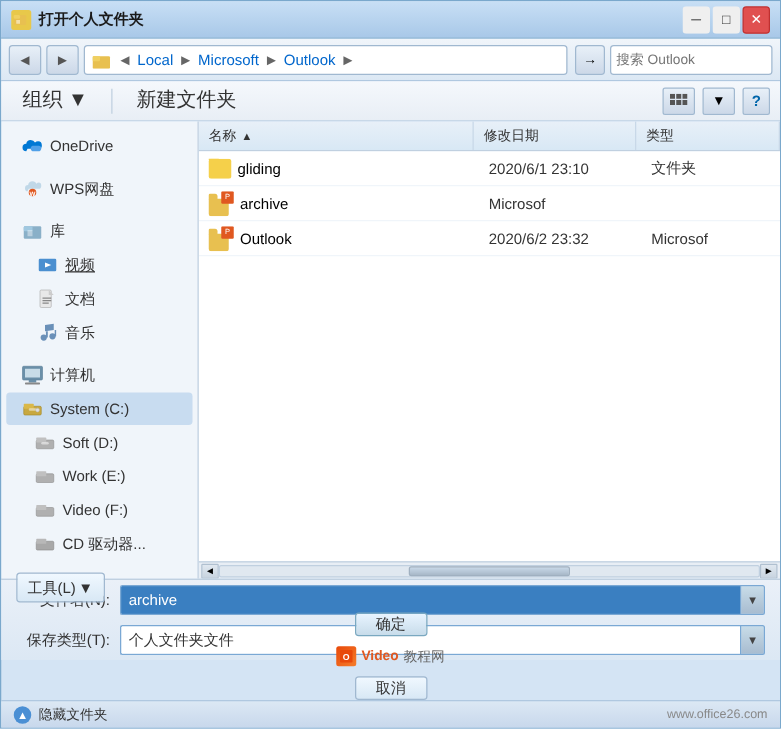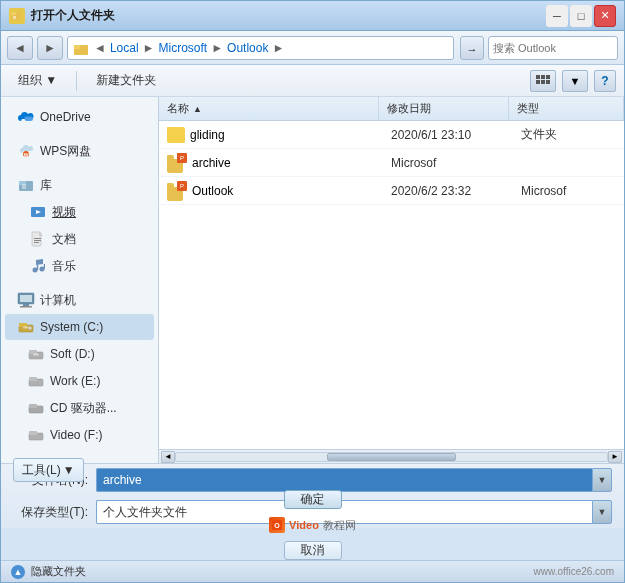--- a/index.html
+++ b/index.html
@@ -145,21 +145,21 @@
       gap: 8px;
       border-bottom: 1px solid #c8d8e8;
     }
     .toolbar-btn {
       height: 26px;
       padding: 0 8px;
       background: transparent;
       border: 1px solid transparent;
       border-radius: 3px;
       cursor: pointer;
-      font-size: 12px;
+      font-size: 16px;
       color: #333;
       display: flex;
       align-items: center;
       gap: 3px;
     }
     .toolbar-sep {
       width: 1px;
       height: 20px;
       background: #c0d0e0;
       margin: 0 2px;
@@ -740,35 +740,35 @@
             <rect x="1" y="4" width="14" height="7" rx="1" fill="#b0b0b0" stroke="#909090" stroke-width="0.5"></rect>
             <rect x="1" y="2" width="8" height="4" rx="0.5" fill="#c0c0c0"></rect>
           </svg>
         </div>
         <span>Work (E:)</span>
       </div>
 
       <div class="sidebar-item" style="padding-left:22px;">
         <div class="sidebar-icon">
           <svg width="16" height="12" viewBox="0 0 16 12">
+            <rect x="1" y="4" width="14" height="7" rx="1" fill="#b0b0b0" stroke="#909090" stroke-width="0.5"></rect>
+            <rect x="1" y="2" width="8" height="4" rx="0.5" fill="#c0c0c0"></rect>
+          </svg>
+        </div>
+        <span>Video (F:)</span>
+      </div>
+
+      <div class="sidebar-item" style="padding-left:22px;">
+        <div class="sidebar-icon">
+          <svg width="16" height="12" viewBox="0 0 16 12">
             <rect x="1" y="4" width="14" height="7" rx="1" fill="#a8a8a8" stroke="#888" stroke-width="0.5"></rect>
             <rect x="1" y="2" width="8" height="4" rx="0.5" fill="#b8b8b8"></rect>
           </svg>
         </div>
         <span>CD 驱动器...</span>
-      </div>
-
-      <div class="sidebar-item" style="padding-left:22px;">
-        <div class="sidebar-icon">
-          <svg width="16" height="12" viewBox="0 0 16 12">
-            <rect x="1" y="4" width="14" height="7" rx="1" fill="#b0b0b0" stroke="#909090" stroke-width="0.5"></rect>
-            <rect x="1" y="2" width="8" height="4" rx="0.5" fill="#c0c0c0"></rect>
-          </svg>
-        </div>
-        <span>Video (F:)</span>
       </div>
 
     </div>
 
     <div class="file-area">
 
       <div class="file-header">
         <div class="file-header-col col-name">
           <span>名称</span>
           <span class="sort-arrow">▲</span>

